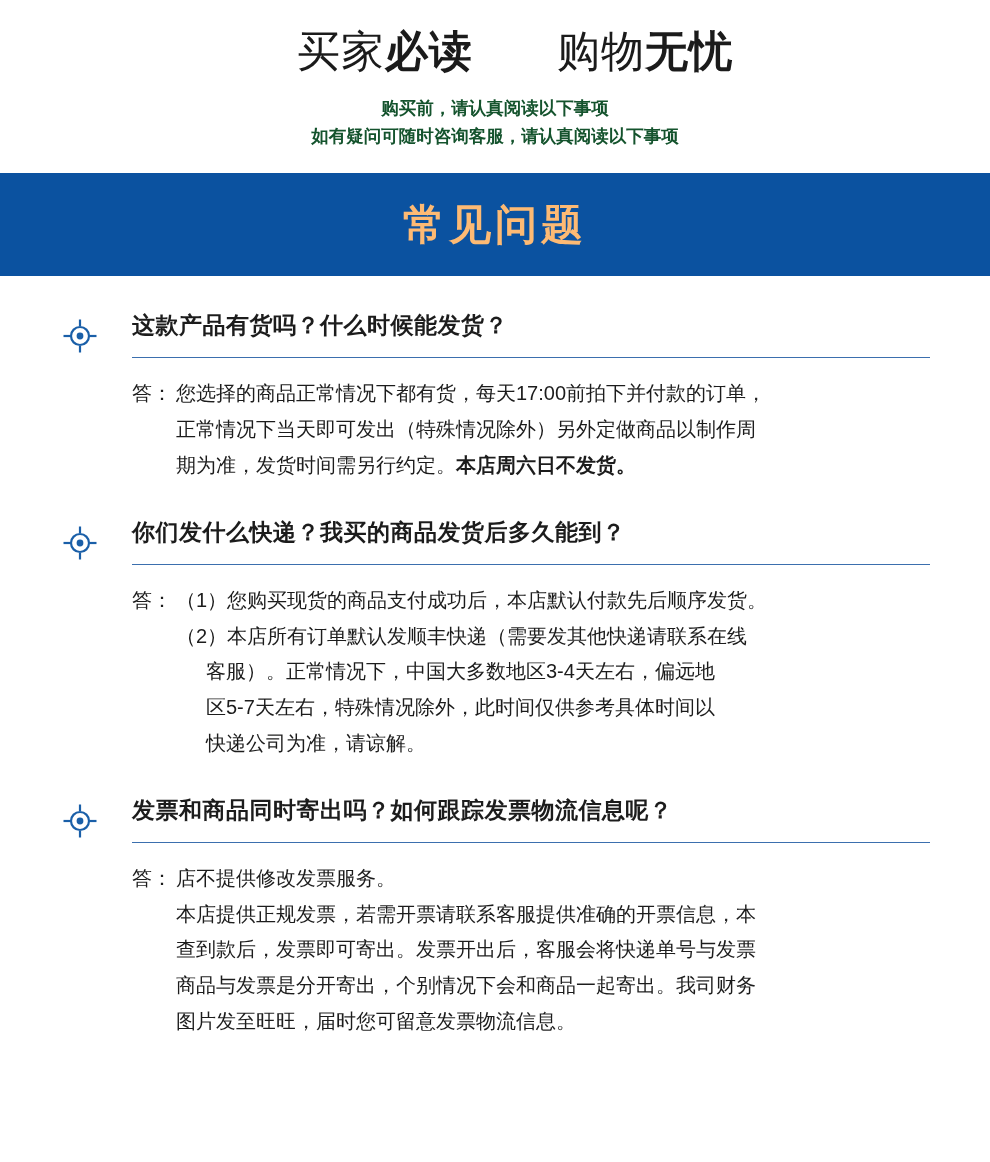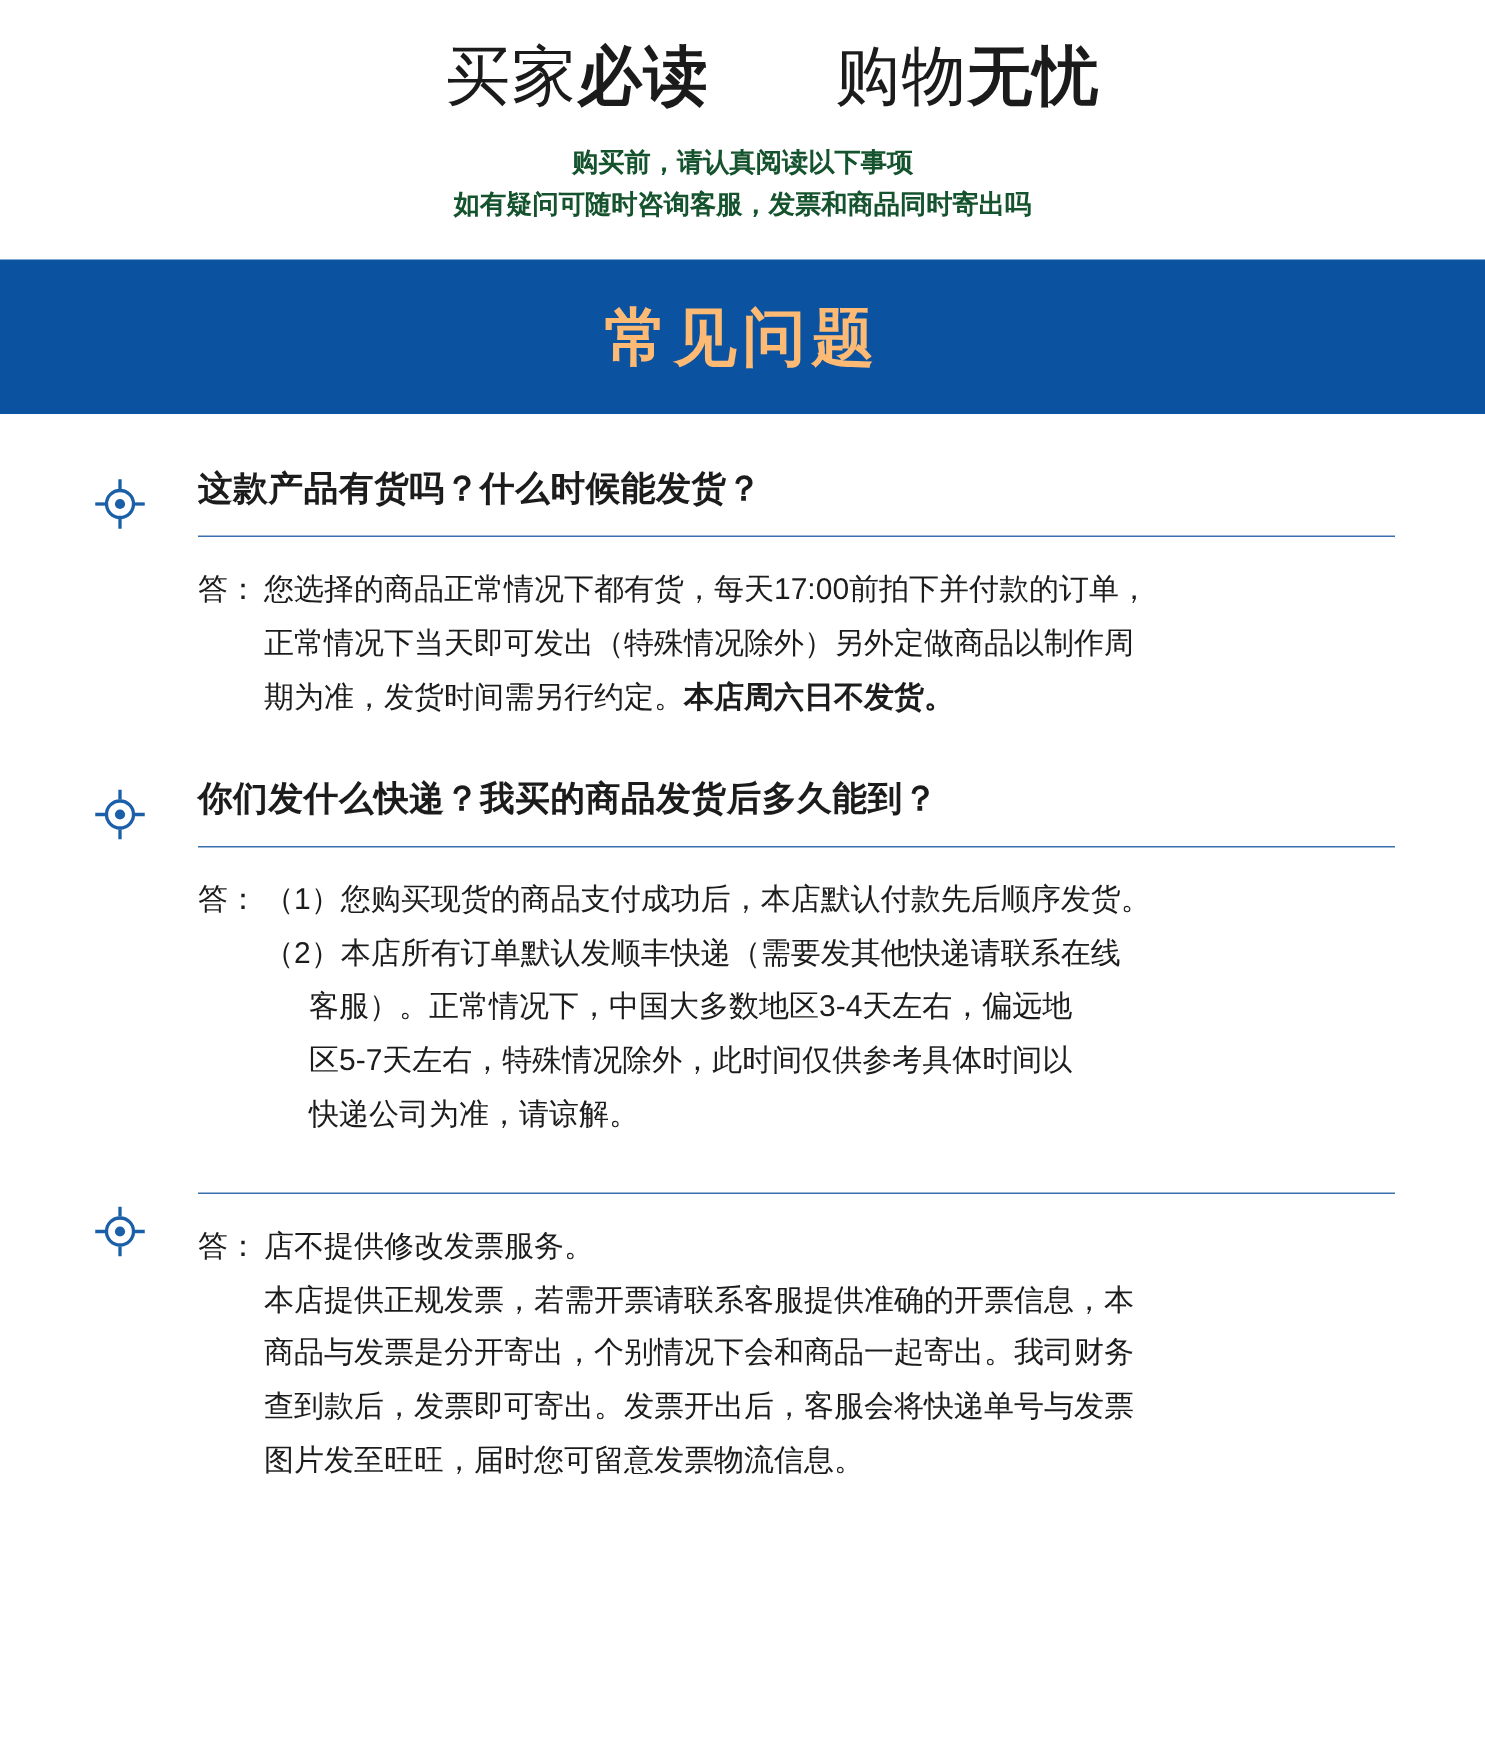--- a/index.html
+++ b/index.html
@@ -130,21 +130,21 @@
 </style>
 </head>
 <body>
 
 <div class="page">
 
   <div class="header">
     <div class="header-title"><span class="light">买家</span><span>必读</span><span class="light">　购物</span><span>无忧</span></div>
     <div class="header-sub">
       <div>购买前，请认真阅读以下事项</div>
-      <div>如有疑问可随时咨询客服，发票和商品同时寄出吗</div>
+      <div>如有疑问可随时咨询客服，请认真阅读以下事项</div>
     </div>
   </div>
 
   <div class="banner">
     <div class="banner-text">常见问题</div>
   </div>
 
   <div class="faq-list">
 
     <div class="faq-item">
@@ -199,27 +199,28 @@
       <span class="bullet">
         <svg width="36" height="36" viewBox="0 0 36 36" aria-hidden="true">
           <circle cx="18" cy="18" r="9" fill="none" stroke="#1a5fa8" stroke-width="2.2"></circle>
           <circle cx="18" cy="18" r="3.4" fill="#1a5fa8"></circle>
           <line x1="18" y1="1.5" x2="18" y2="8" stroke="#1a5fa8" stroke-width="2.2"></line>
           <line x1="18" y1="28" x2="18" y2="34.5" stroke="#1a5fa8" stroke-width="2.2"></line>
           <line x1="1.5" y1="18" x2="8" y2="18" stroke="#1a5fa8" stroke-width="2.2"></line>
           <line x1="28" y1="18" x2="34.5" y2="18" stroke="#1a5fa8" stroke-width="2.2"></line>
         </svg>
       </span>
+      <div class="faq-q">发票和商品同时寄出吗？如何跟踪发票物流信息呢？</div>
       <div class="faq-divider"></div>
       <div class="faq-a">
         <div class="faq-a-label">答：</div>
         <div class="faq-a-body">
           <p>店不提供修改发票服务。</p>
           <p>本店提供正规发票，若需开票请联系客服提供准确的开票信息，本</p>
+          <p>查到款后，发票即可寄出。发票开出后，客服会将快递单号与发票</p>
           <p>商品与发票是分开寄出，个别情况下会和商品一起寄出。我司财务</p>
-          <p>查到款后，发票即可寄出。发票开出后，客服会将快递单号与发票</p>
           <p>图片发至旺旺，届时您可留意发票物流信息。</p>
         </div>
       </div>
     </div>
 
   </div>
 </div>
 
 </body></html>

